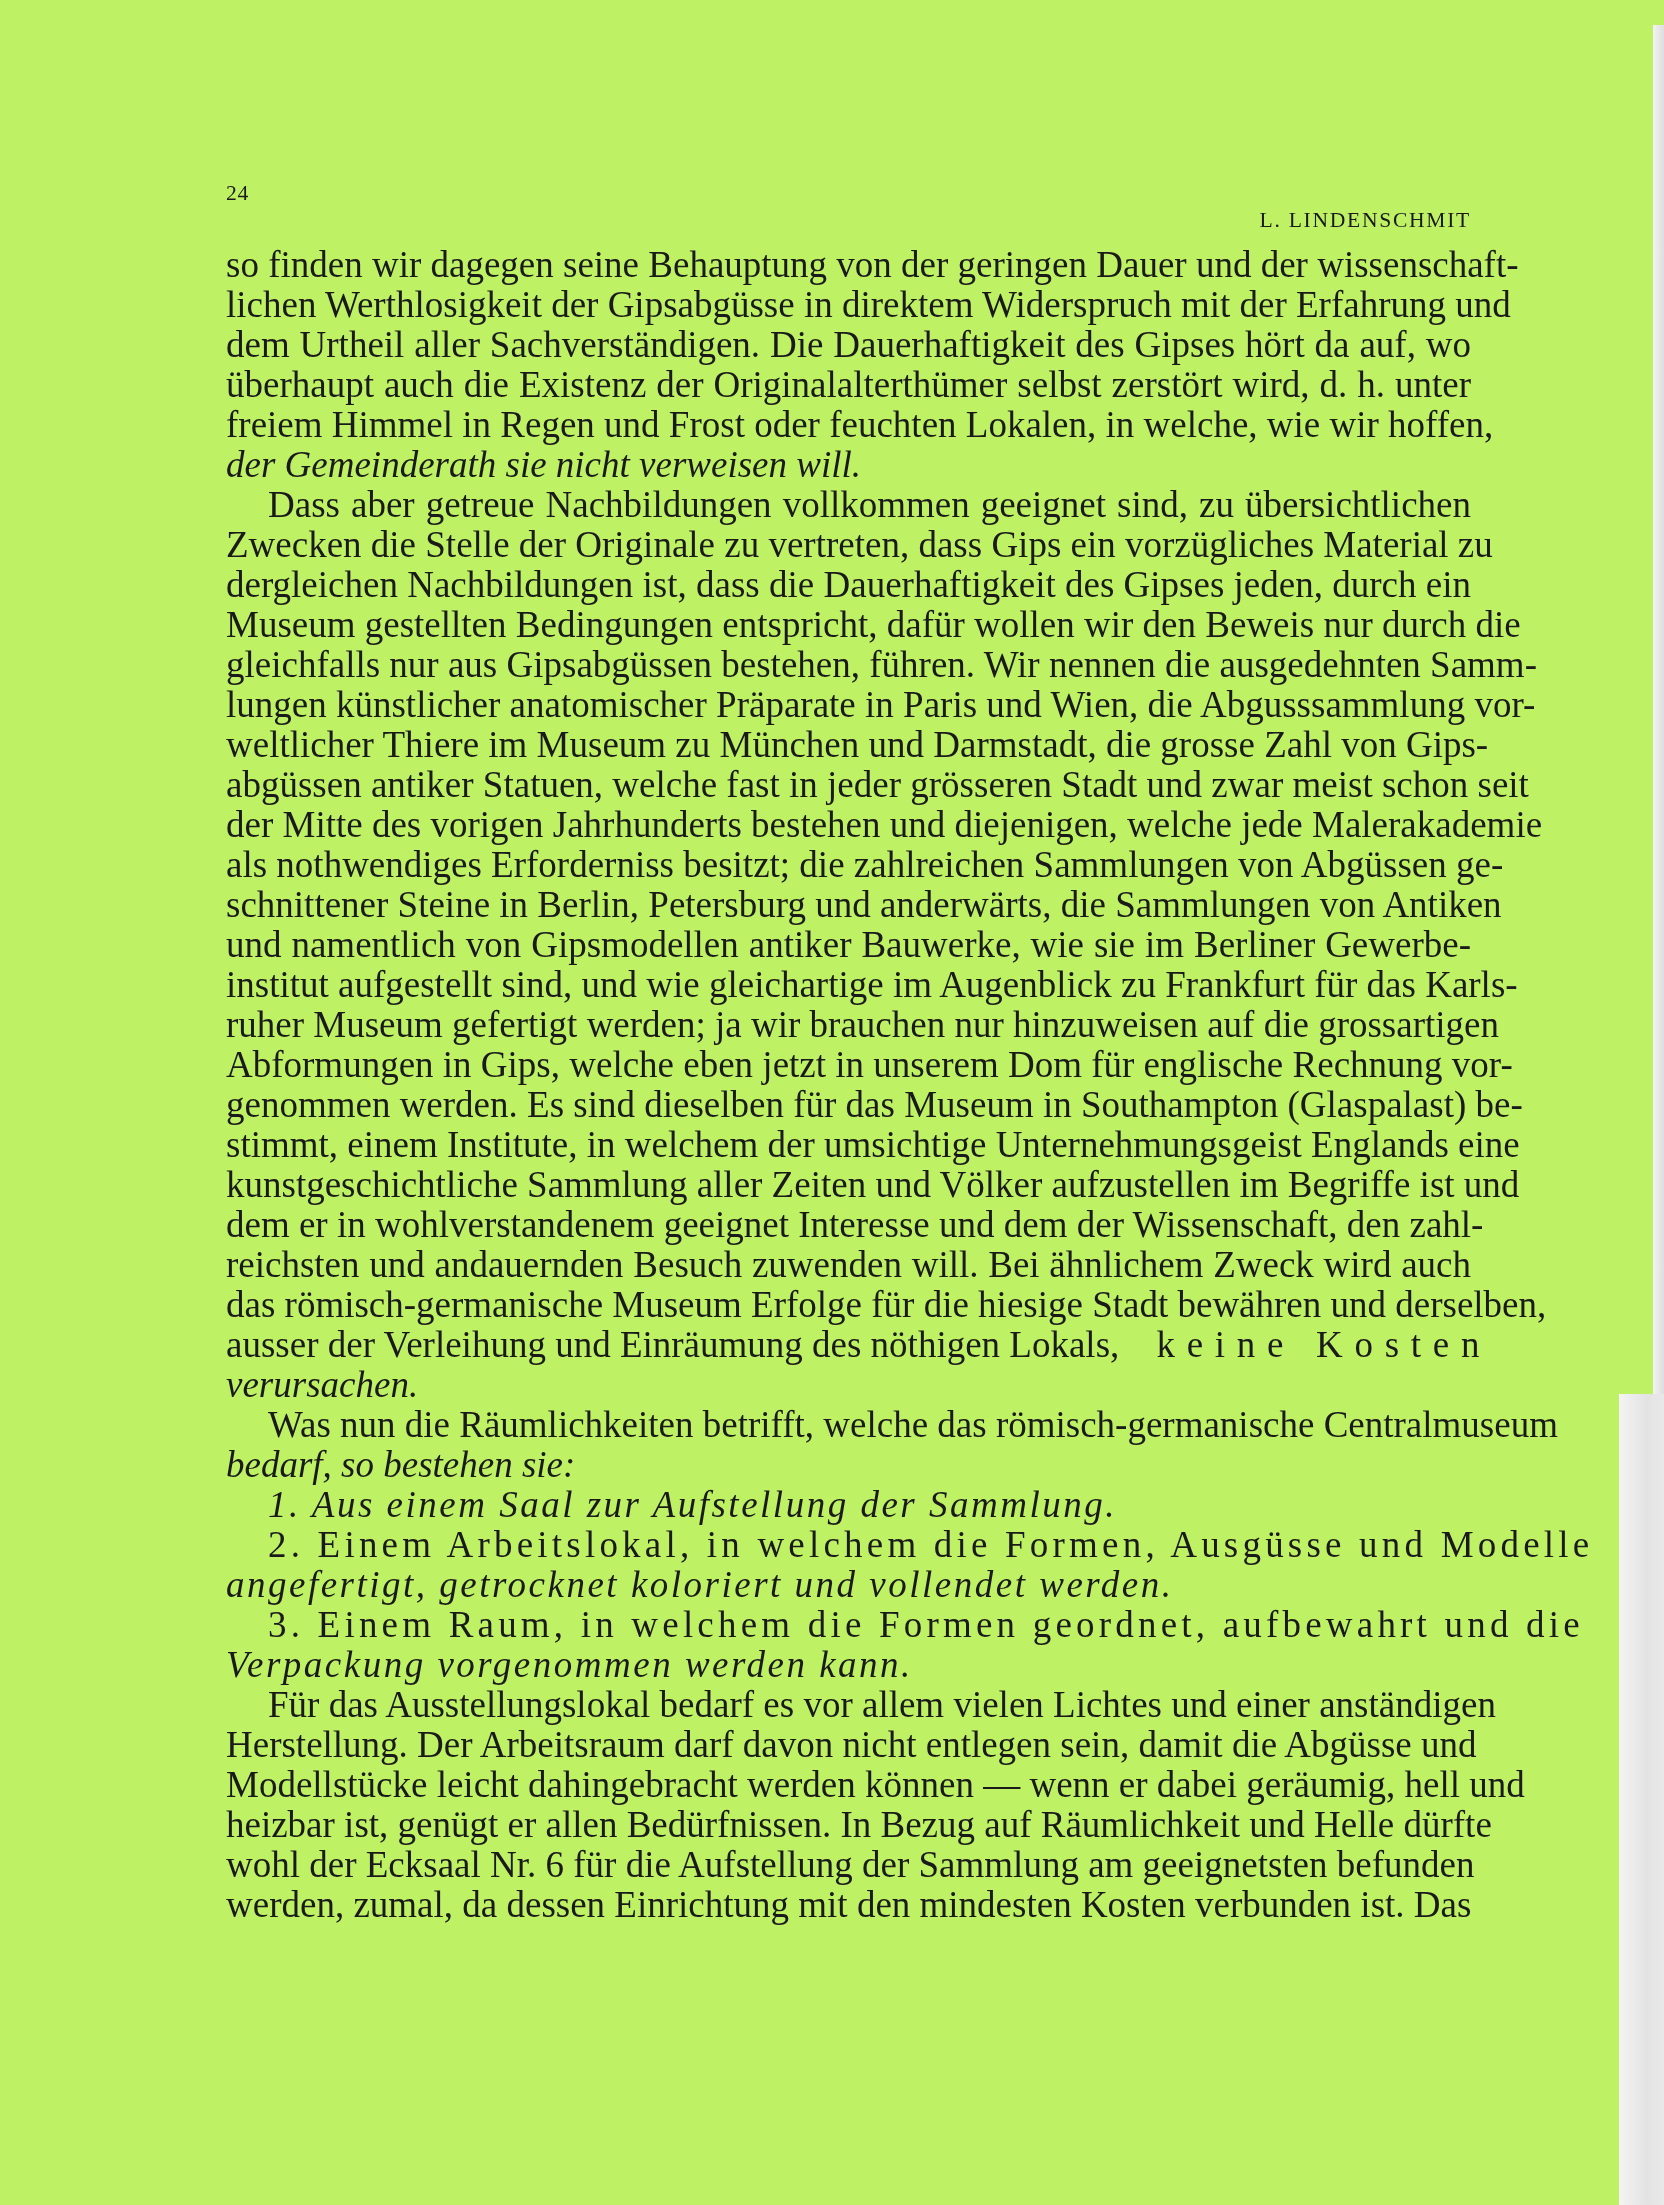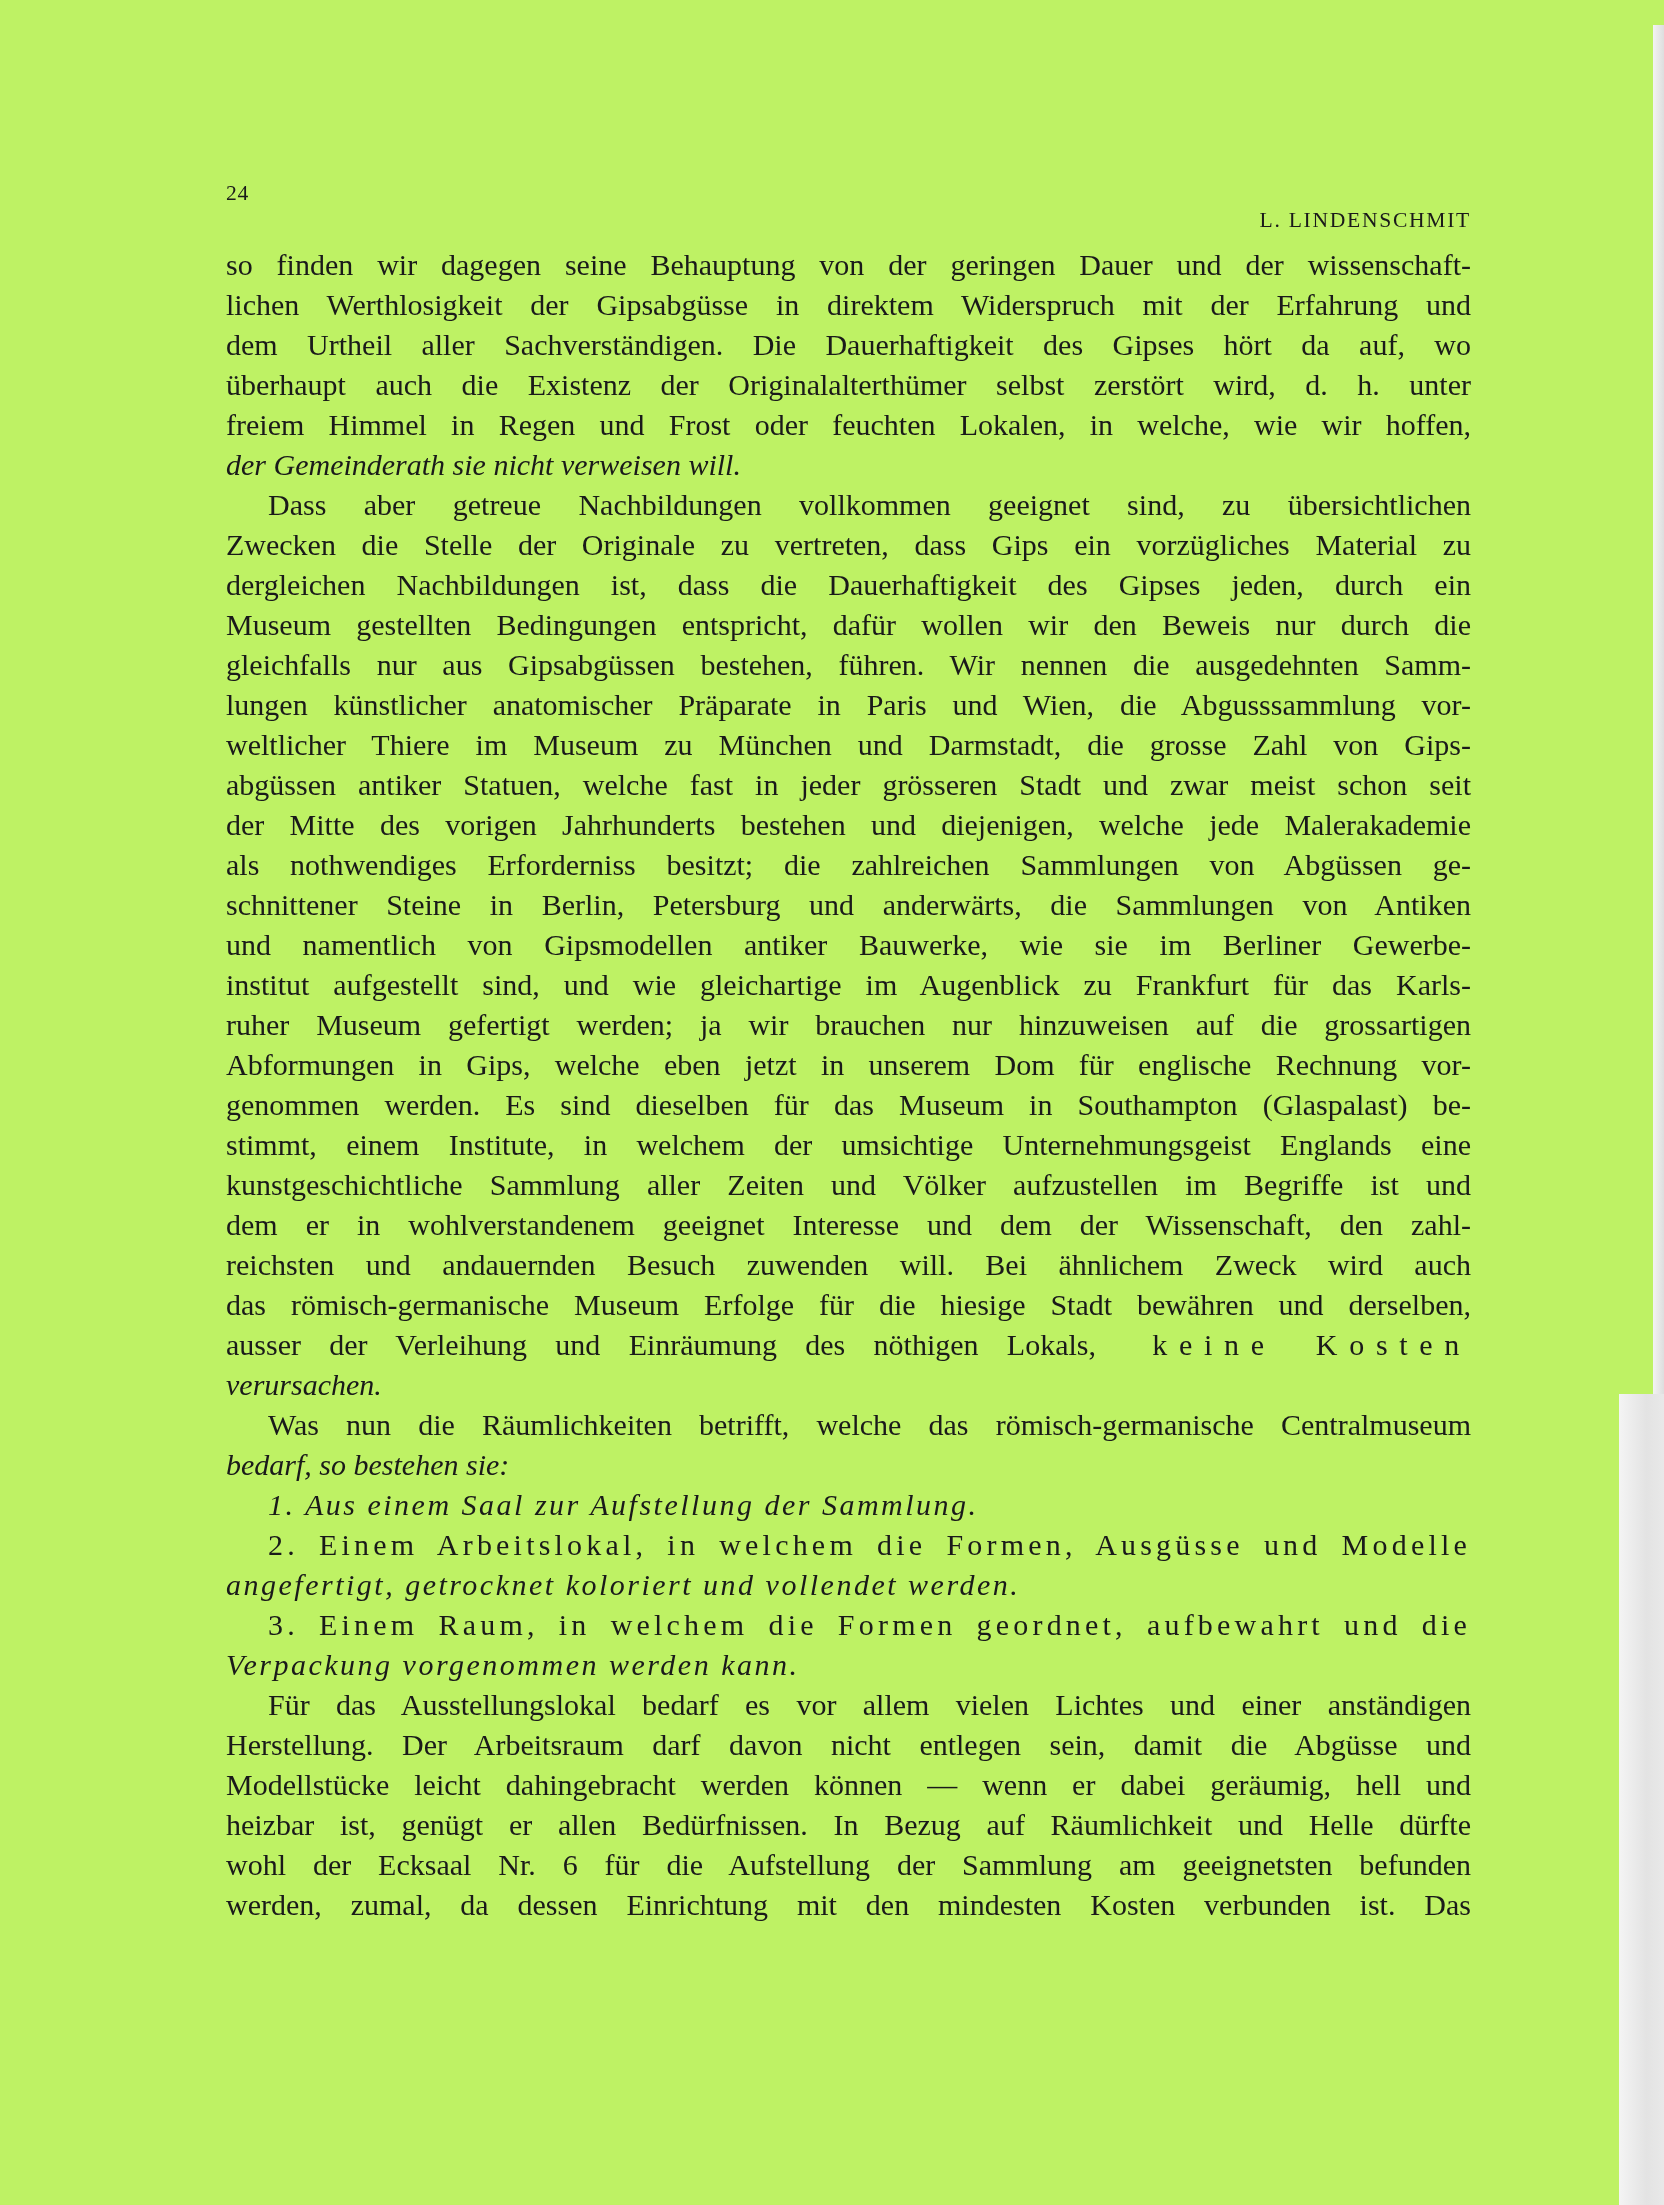--- a/index.html
+++ b/index.html
@@ -50,21 +50,21 @@
     position: absolute;
     right: 0; top: 0;
     letter-spacing: 1.7px;
     margin-top: 27px;
   }
   .text-block {
     position: absolute;
     left: 226px;
     top: 245px;
     width: 1245px;
-    font-size: 30px;
+    font-size: 37px;
     line-height: 40px;
   }
   .line {
     display: block;
     white-space: nowrap;
     text-align: justify;
     text-align-last: justify;
     height: 40px;
   }
   .line.last {

